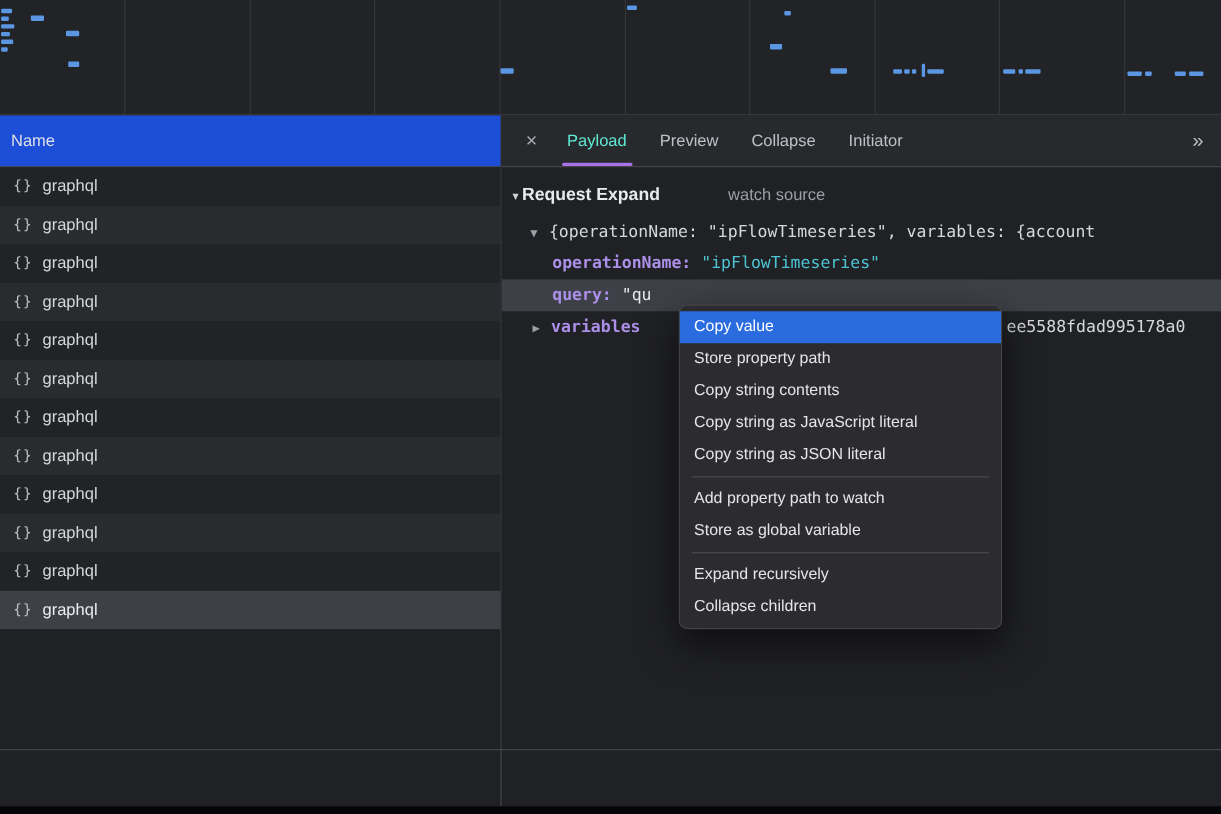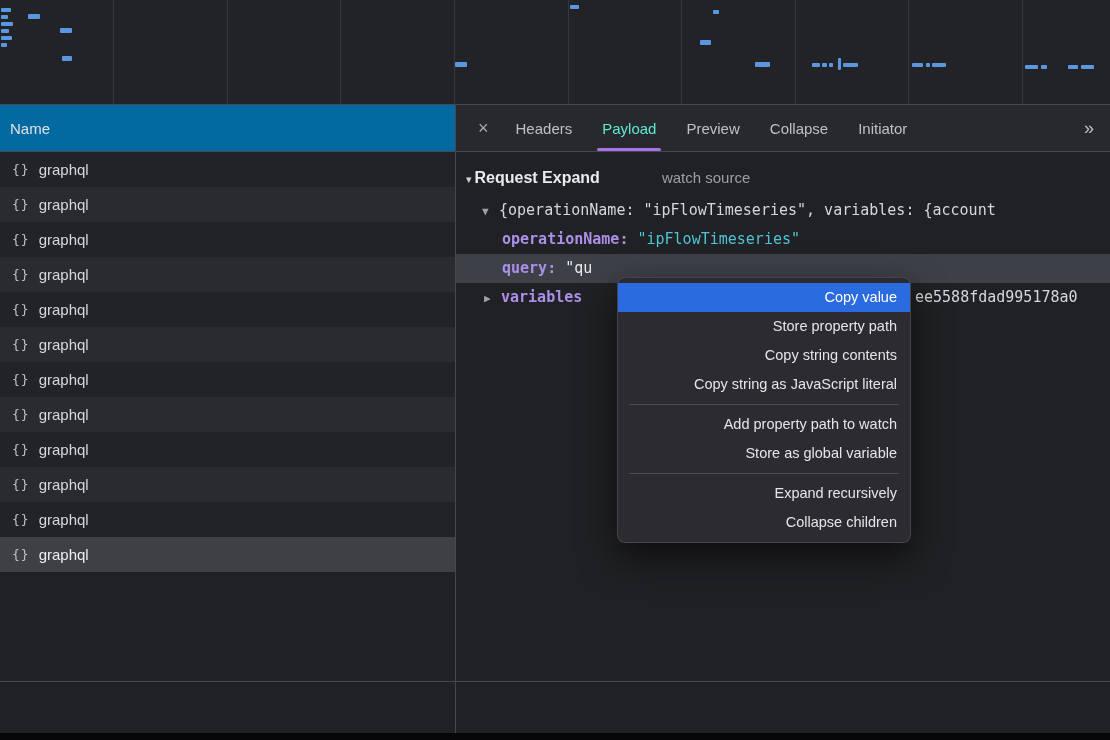--- a/index.html
+++ b/index.html
@@ -9,21 +9,21 @@
     -webkit-font-smoothing:antialiased;
   }
   
   .timeline{position:absolute;top:0;left:0;width:1110px;height:104px;
     background:#222327;border-bottom:1px solid #47484c;}
   .gridline{position:absolute;top:0;bottom:0;width:1px;background:#36373b;}
   .tbar{position:absolute;background:#5b96e3;border-radius:1px;}
   
   .content{position:absolute;top:105px;left:0;width:1110px;height:576px;display:flex;}
   .left-panel{width:455px;min-width:455px;border-right:1px solid #47484c;background:#202124;}
-  .name-header{height:46px;border-bottom:1px solid #47484c;background:#0369a1;
+  .name-header{height:46px;border-bottom:1px solid #47484c;background:#1d4ed8;
     display:flex;align-items:center;padding:0 10px;color:#dfe1e5;font-size:15px;}
   .req-row{height:35px;display:flex;align-items:center;gap:9px;padding:0 12px;
     font-size:15px;color:#d6d8dc;cursor:default;}
   .req-row.even{background:#222327;}
   .req-row.odd{background:#2a2b2f;}
   .req-row.selected{background:#3f4046;color:#eceef1;}
   .req-icon{font-family:"DejaVu Sans Mono",monospace;font-size:13px;color:#bdc1c6;letter-spacing:1px;}
   
   .right-panel{flex:1;min-width:0;background:#202124;display:flex;flex-direction:column;}
   .tabbar{height:46px;border-bottom:1px solid #47484c;background:#28292d;
@@ -52,21 +52,21 @@
   .str{color:#4dc4d4;}
   .plain{color:#d5d7db;}
   .val-white{color:#e8eaed;}
   .selected-row{background:#3d4046;}
   .frag{position:absolute;left:459px;top:0;}
   
   .menu{position:absolute;left:617px;top:277px;width:292px;background:#2c2c30;
     border:1px solid rgba(255,255,255,0.12);border-radius:8px;padding:5px 0;
     box-shadow:0 14px 36px rgba(0,0,0,0.6);z-index:10;}
   .menu-item{height:29px;line-height:29px;padding:0 13px;font-size:14.5px;
-    color:#e4e5e8;white-space:nowrap;cursor:default;text-align:right;}
+    color:#e4e5e8;white-space:nowrap;cursor:default;}
   .menu-item.highlighted{background:#2a6be0;color:#ffffff;}
   .menu-divider{height:1px;background:#4c4c51;margin:5px 11px;}
   
   .hdivider{position:absolute;top:681px;left:0;width:1110px;height:1px;background:#47484c;}
   .footer-vdivider{position:absolute;top:682px;left:455px;width:1px;height:51px;background:#47484c;}
   .bottombar{position:absolute;top:733px;left:0;width:1110px;height:7px;background:#060608;}
 </style>
 </head>
 <body>
 
@@ -165,21 +165,20 @@
             <span class="req-icon">{}</span>
             <span>graphql</span>
           </div>
         </div>
     </div>
 
     <div class="right-panel">
       <div class="tabbar">
         <div class="close-btn">×</div>
         <div class="tabs">
-            <div class="tab">Headers</div>
             <div class="tab selected">Payload</div>
             <div class="tab">Preview</div>
             <div class="tab">Collapse</div>
             <div class="tab">Initiator</div>
           </div>
         <div class="overflow-btn">»</div>
       </div>
 
       <div class="payload">
         <div class="section-row">
@@ -209,20 +208,21 @@
 
   <div class="hdivider"></div>
   <div class="footer-vdivider"></div>
   <div class="bottombar"></div>
 
   <div class="menu">
       <div class="menu-item highlighted">Copy value</div>
       <div class="menu-item">Store property path</div>
       <div class="menu-item">Copy string contents</div>
       <div class="menu-item">Copy string as JavaScript literal</div>
+      <div class="menu-item">Copy string as JSON literal</div>
       <div class="menu-divider"></div>
       <div class="menu-item">Add property path to watch</div>
       <div class="menu-item">Store as global variable</div>
       <div class="menu-divider"></div>
       <div class="menu-item">Expand recursively</div>
       <div class="menu-item">Collapse children</div>
     </div>
 </div>
 
 </body></html>

